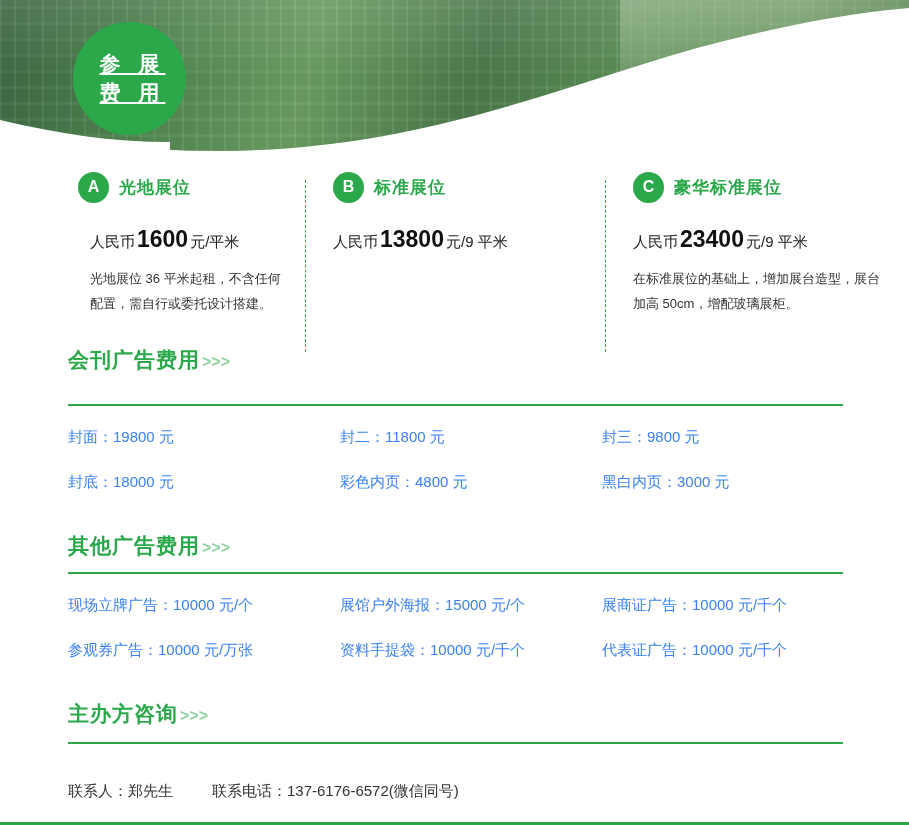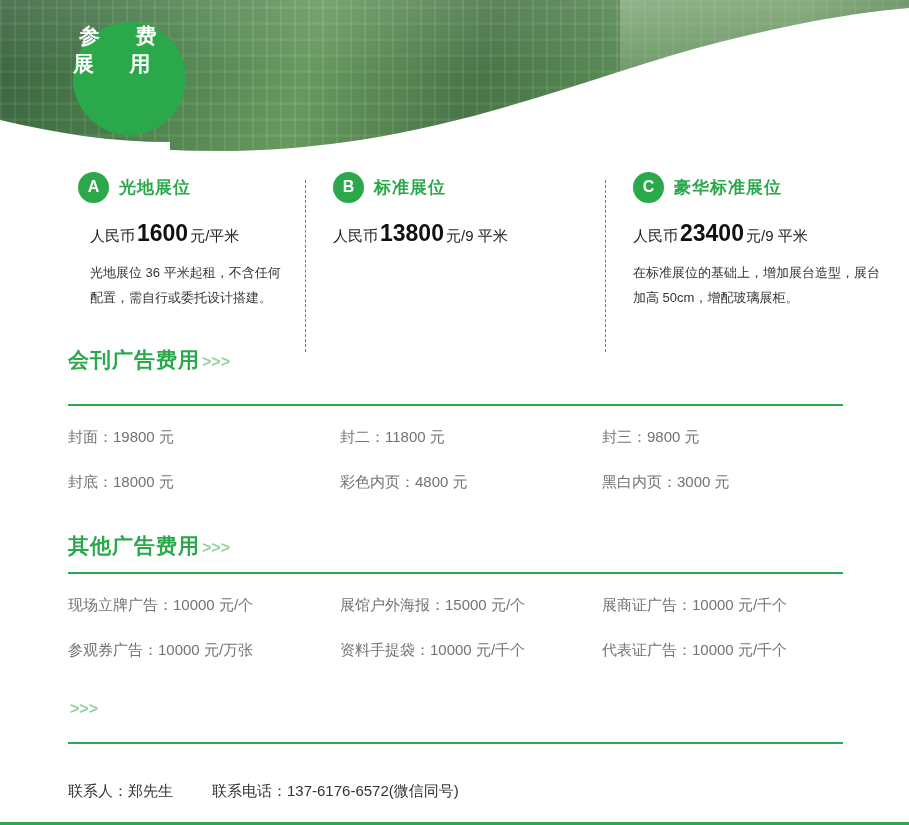--- a/index.html
+++ b/index.html
@@ -79,24 +79,25 @@
   .badge {
     position: absolute;
     left: 73px;
     top: 22px;
     width: 113px;
     height: 113px;
     border-radius: 50%;
     background: #2aa84a;
     color: #ffffff;
     display: flex;
-    flex-direction: row;
-    align-items: flex-start;
+    flex-direction: column;
+    align-items: center;
     justify-content: center;
     box-shadow: 0 0 0 0 rgba(0,0,0,0);
+    text-decoration: underline;
   }
   .badge-line {
     font-size: 21px;
     font-weight: bold;
     letter-spacing: 6px;
     line-height: 1.35;
     text-indent: 6px;
   }
 
   
@@ -141,21 +142,21 @@
     justify-content: center;
     flex: none;
   }
   .plan-title {
     color: #2aa84a;
     font-size: 17px;
     font-weight: bold;
     letter-spacing: 1px;
   }
   .plan-price {
-    margin-top: 16px;
+    margin-top: 22px;
     font-size: 15px;
     color: #222;
     white-space: nowrap;
   }
   .plan-price .amount {
     font-size: 23px;
     font-weight: bold;
     color: #111;
     padding: 0 2px;
   }
@@ -198,21 +199,21 @@
   .grid3 {
     position: absolute;
     left: 68px;
     width: 790px;
     display: grid;
     grid-template-columns: 272px 262px 256px;
     row-gap: 26px;
   }
   .grid-cell {
     font-size: 15px;
-    color: #737373;
+    color: #3b82f6;
     white-space: nowrap;
   }
 
   .contact {
     position: absolute;
     left: 68px;
     top: 782px;
     display: flex;
     gap: 39px;
     font-size: 15px;
@@ -307,20 +308,21 @@
   <div class="grid3" style="top:596px">
     <div class="grid-cell">现场立牌广告：10000 元/个</div>
     <div class="grid-cell">展馆户外海报：15000 元/个</div>
     <div class="grid-cell">展商证广告：10000 元/千个</div>
     <div class="grid-cell">参观券广告：10000 元/万张</div>
     <div class="grid-cell">资料手提袋：10000 元/千个</div>
     <div class="grid-cell">代表证广告：10000 元/千个</div>
   </div>
 
   <div class="section-title" style="top:700px">
+    <span class="st-text">主办方咨询</span>
     <span class="st-arrows">&gt;&gt;&gt;</span>
   </div>
   <div class="rule" style="top:742px"></div>
   <div class="contact">
     <div>联系人：郑先生</div>
     <div>联系电话：137-6176-6572(微信同号)</div>
   </div>
 
   <div class="bottom-line"></div>
 </div>

